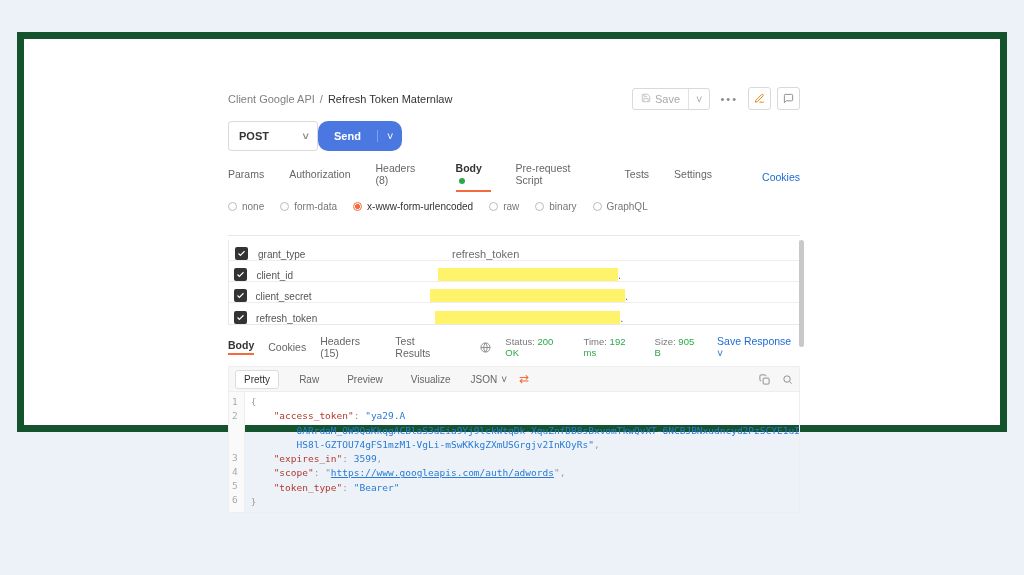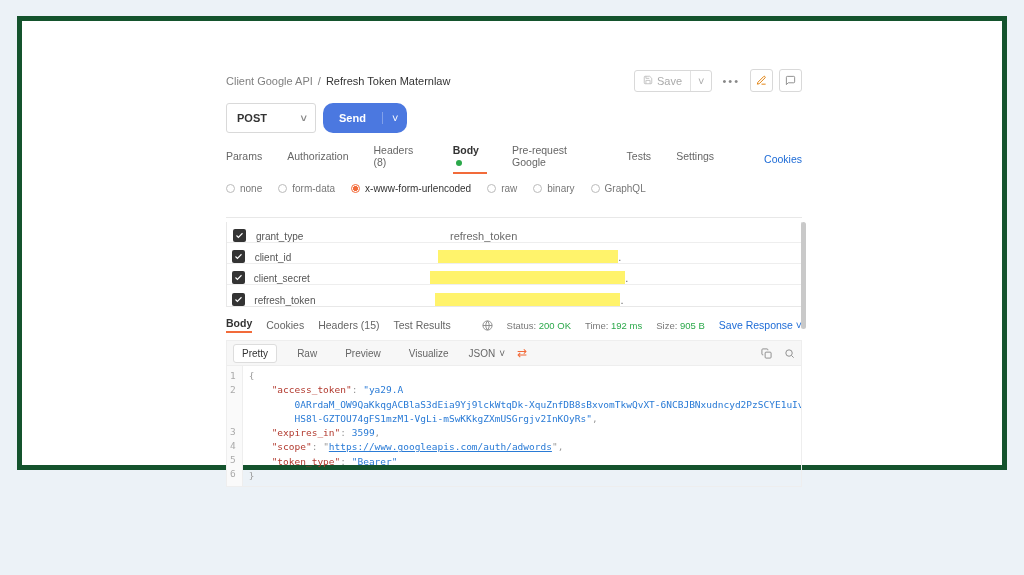--- a/index.html
+++ b/index.html
@@ -1,32 +1,32 @@
 <!DOCTYPE html>
 <html><head>
 <meta charset="utf-8">
 <style>
 *{box-sizing:border-box;margin:0;padding:0}
 body{font-family:-apple-system,BlinkMacSystemFont,"Segoe UI",Arial,sans-serif;background:#ecf2f7;width:1024px;height:575px;overflow:hidden;font-size:11px;color:#6b6b6b}
 .wrap{padding:16px}
-.card{background:#fff;border:5px solid #14532d;margin:0 auto;width:990px;height:454px;padding:34px 10px 10px 10px;position:relative}
+.card{background:#fff;border:7px solid #14532d;margin:16px auto;width:990px;height:400px;padding:34px 10px 10px 10px;position:relative}
 .app{position:absolute;left:204px;top:48px;right:200px}
 
 .bc{display:flex;align-items:center;gap:5px;color:#808080}
 .bc .cur{color:#333;font-weight:500}
 .hdr{display:flex;justify-content:space-between;align-items:center}
 .hbtns{display:flex;align-items:center;gap:6px}
 .savebx{display:flex;align-items:center;border:1px solid #d9d9d9;border-radius:3px;color:#aaa}
 .savebx .svlbl{padding:4px 8px;display:flex;gap:4px;align-items:flex-start;border-right:1px solid #e2e2e2}
 .savebx .chev{padding:4px 7px}
 .dots{color:#888;letter-spacing:2px;padding:0 4px}
 .ico-btn{width:23px;height:23px;border:1px solid #d9d9d9;border-radius:3px;display:flex;align-items:center;justify-content:center;color:#888}
 .ico-btn.orange{color:#e07b00}
 
-.urlrow{display:flex;gap:7px;margin-top:11px}
+.urlrow{display:flex;margin-top:11px}
 .method{border:1px solid #d9d9d9;border-radius:3px;display:flex;align-items:center;width:90px;height:30px}
 .method span{padding:0 10px;font-weight:600;color:#333;font-size:11px}
 .method .chev{margin-left:auto;padding:0 8px;color:#888}
 .url{flex:1;border:1px solid #d9d9d9;border-radius:3px;height:30px;padding:0 10px;display:flex;align-items:center;color:#333}
 .send{background:#4b78e0;color:#fff;border-radius:10px;display:flex;align-items:center;height:30px}
 .send .lbl{padding:0 16px;font-weight:600}
 .send .chev{border-left:1px solid rgba(255,255,255,.3);padding:0 9px}
 
 .tabs{display:flex;gap:25px;margin-top:11px;font-size:10.5px;color:#666;align-items:center}
 .tabs .t{position:relative;padding-bottom:6px}
@@ -127,21 +127,21 @@
             <span class="lbl">Send</span>
             <span class="chev">˅</span>
           </div>
 </div>
 
 <div class="tabs">
   <span class="t">Params</span>
   <span class="t">Authorization</span>
   <span class="t"><span>Headers (8)</span></span>
   <span class="t active"><span>Body</span><span class="dot"></span></span>
-  <span class="t">Pre-request Google</span>
+  <span class="t">Pre-request Script</span>
   <span class="t">Tests</span>
   <span class="t">Settings</span>
   <span class="spacer"></span>
   <span class="cook">Cookies</span>
 </div>
 
 <div class="rads">
   <span class="r">
             <span class="bullet"></span>
             <span>none</span>

